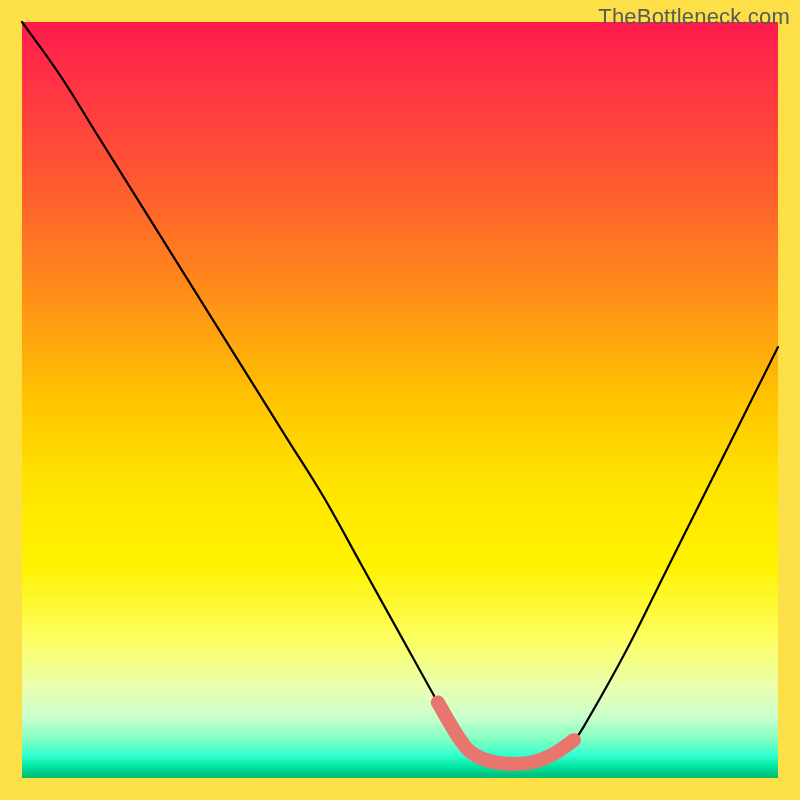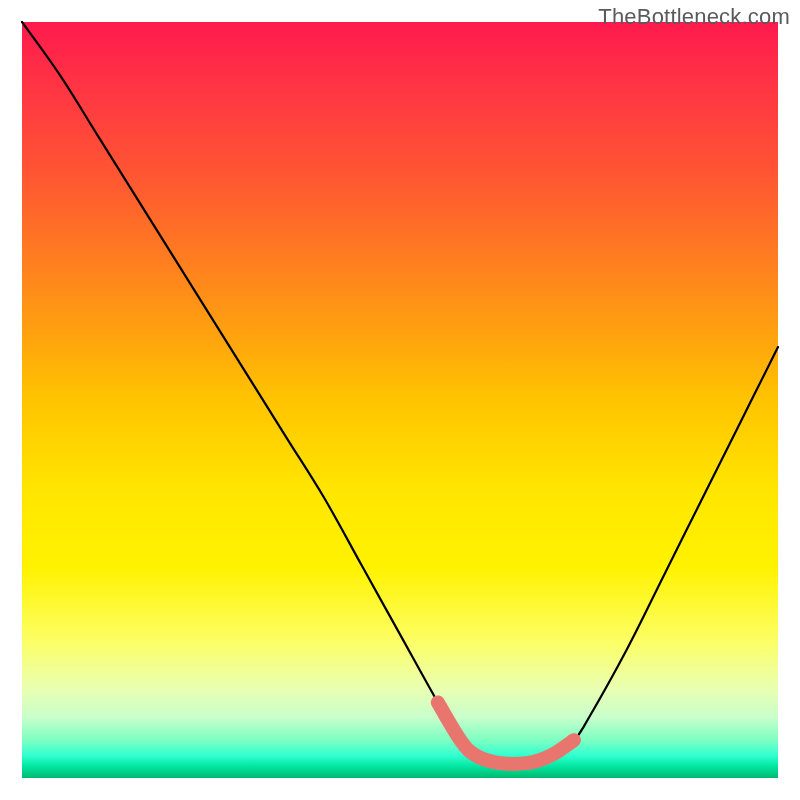--- a/index.html
+++ b/index.html
@@ -8,21 +8,21 @@
     width: 800px;
     height: 800px;
     overflow: hidden;
     background: #000;
     font-family: Arial, Helvetica, sans-serif;
   }
   .frame {
     position: relative;
     width: 800px;
     height: 800px;
-    background: #ffffff;
+    background: #fde047;
   }
   .plot {
     position: absolute;
     left: 22px;
     top: 22px;
     width: 756px;
     height: 756px;
     background: linear-gradient(to bottom,
       #ff1a4d 0%,
       #ff3344 8%,

